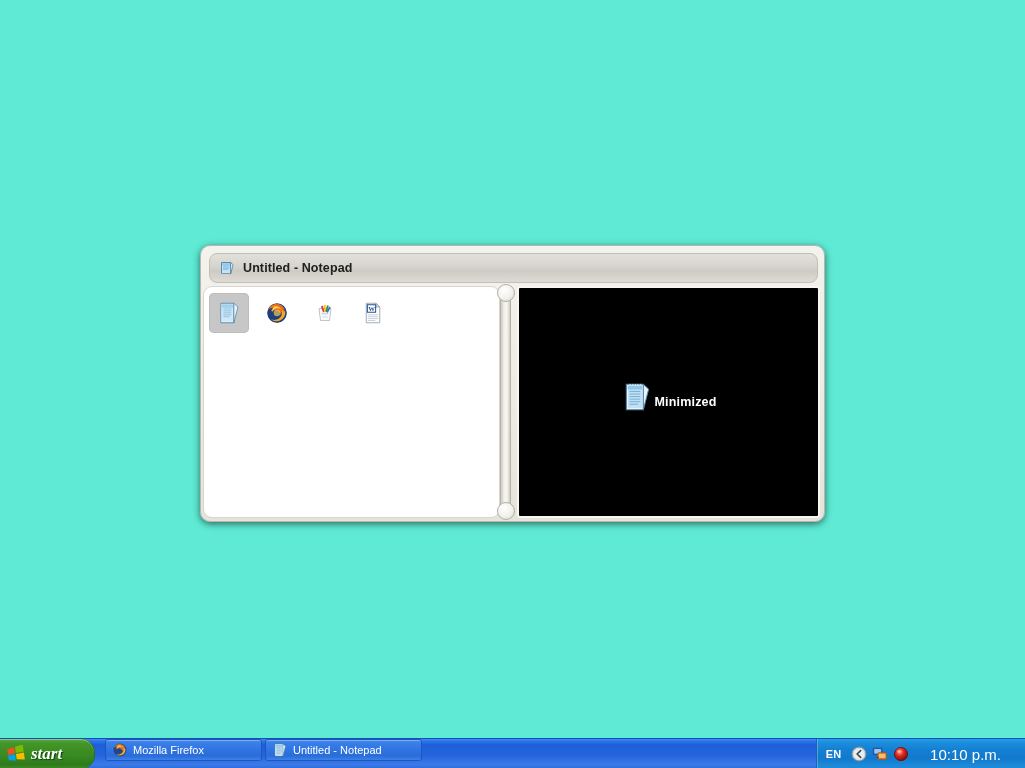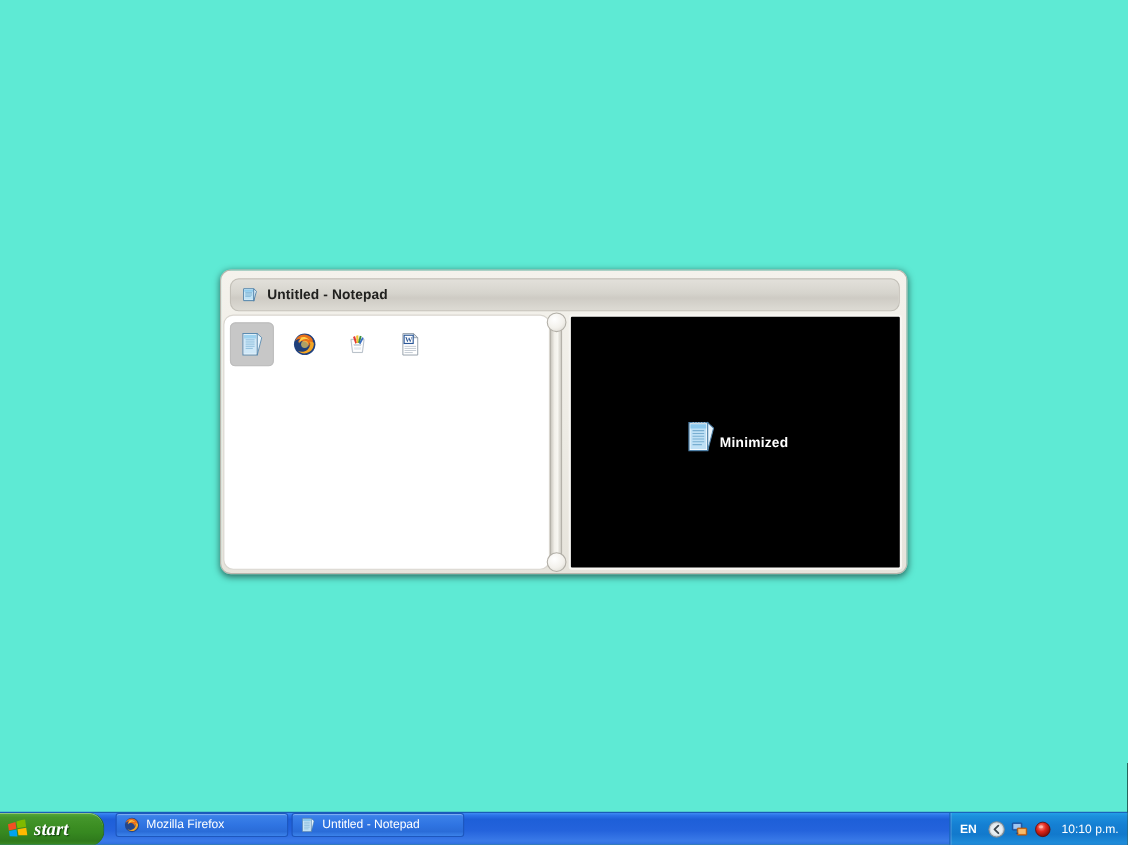--- a/index.html
+++ b/index.html
@@ -219,40 +219,40 @@
     overflow: hidden;
     text-overflow: clip;
   }
 
   
   #system-tray {
     height: 30px;
     display: flex;
     align-items: center;
     gap: 5px;
-    padding: 0 8px 0 6px;
+    padding: 0 24px 0 6px;
     background: linear-gradient(to bottom,
       #23a0e8 0%, #1c8fdd 10%, #1580d3 35%,
       #1279cc 65%, #1e8bd9 90%, #1b86d5 100%);
     border-left: 1px solid #1665b8;
     box-shadow: inset 1px 0 0 rgba(255,255,255,0.25);
     flex: 0 0 auto;
   }
   #tray-lang {
     color: #ffffff;
     font-size: 11px;
     font-weight: bold;
     padding: 0 3px;
     margin-right: 2px;
   }
   .tray-icon { width: 16px; height: 16px; flex: 0 0 auto; display: block; }
   #tray-clock {
     color: #ffffff;
-    font-size: 11px;
-    margin-left: 4px;
+    font-size: 15px;
+    margin-left: 16px;
     white-space: nowrap;
   }
 </style>
 </head>
 <body>
 
 <div id="desktop">
 
   <div id="alt-tab-dialog">
 

